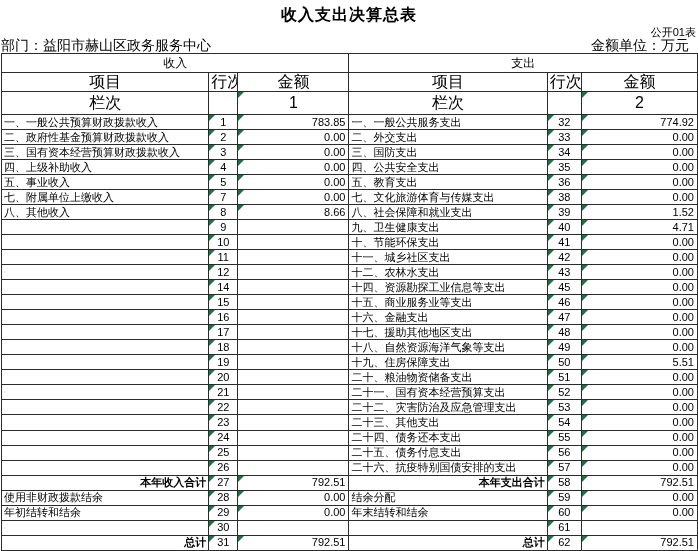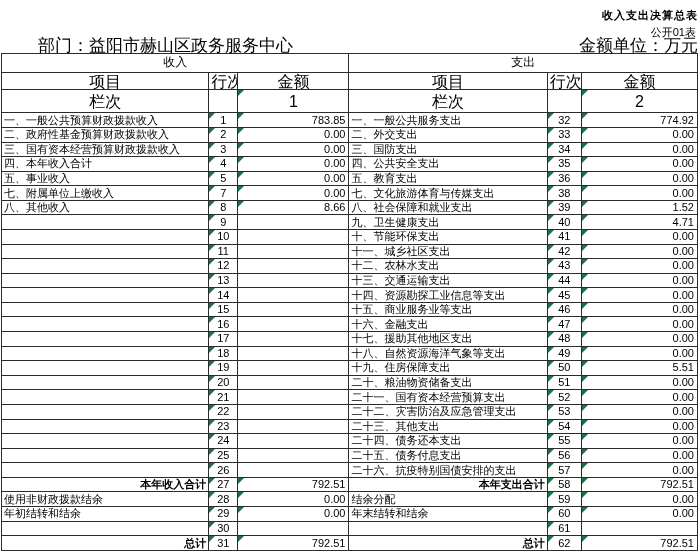--- a/index.html
+++ b/index.html
@@ -3,27 +3,27 @@
 <meta charset="utf-8">
 <style>
   html,body{margin:0;padding:0;background:#fff;}
   body{
     width:698px;height:551px;overflow:hidden;
     font-family:"Liberation Sans","DejaVu Sans",sans-serif;
     color:#000;
   }
   .page{position:relative;width:698px;height:551px;background:#fff;}
   .title{
-    text-align:right;font-weight:bold;font-size:11px;
+    text-align:center;font-weight:bold;font-size:16px;
     line-height:22px;padding-top:4px;letter-spacing:1px;
   }
   .code-line{text-align:right;font-size:11px;line-height:13px;padding-right:2px;}
   .meta-line{
     display:flex;justify-content:space-between;
-    font-size:17px;line-height:13px;padding:0 0 1px 1px;margin-left:37px;
+    font-size:14px;line-height:13px;padding:0 9px 1px 1px;
   }
   table.sheet{
     width:697px;height:498px;margin-left:1px;
     border-collapse:collapse;table-layout:fixed;
   }
   td{
     position:relative;border:1px solid #2b2b2b;
     font-size:11px;line-height:13px;padding:0 2px;
     overflow:hidden;white-space:nowrap;vertical-align:middle;
   }
@@ -104,21 +104,21 @@
         </tr>
         <tr>
           <td class="item">三、国有资本经营预算财政拨款收入</td>
           <td class="line"><span class="tri"></span>3</td>
           <td class="amt"><span class="tri"></span>0.00</td>
           <td class="item">三、国防支出</td>
           <td class="line"><span class="tri"></span>34</td>
           <td class="amt"><span class="tri"></span>0.00</td>
         </tr>
         <tr>
-          <td class="item">四、本年收入合计</td>
+          <td class="item">四、上级补助收入</td>
           <td class="line"><span class="tri"></span>4</td>
           <td class="amt"><span class="tri"></span>0.00</td>
           <td class="item">四、公共安全支出</td>
           <td class="line"><span class="tri"></span>35</td>
           <td class="amt"><span class="tri"></span>0.00</td>
         </tr>
         <tr>
           <td class="item">五、事业收入</td>
           <td class="line"><span class="tri"></span>5</td>
           <td class="amt"><span class="tri"></span>0.00</td>
@@ -169,28 +169,20 @@
         <tr>
           <td class="item"></td>
           <td class="line"><span class="tri"></span>12</td>
           <td class="amt"></td>
           <td class="item">十二、农林水支出</td>
           <td class="line"><span class="tri"></span>43</td>
           <td class="amt"><span class="tri"></span>0.00</td>
         </tr>
         <tr>
           <td class="item"></td>
-          <td class="line"><span class="tri"></span>13</td>
-          <td class="amt"></td>
-          <td class="item">十三、交通运输支出</td>
-          <td class="line"><span class="tri"></span>44</td>
-          <td class="amt"><span class="tri"></span>0.00</td>
-        </tr>
-        <tr>
-          <td class="item"></td>
           <td class="line"><span class="tri"></span>14</td>
           <td class="amt"></td>
           <td class="item">十四、资源勘探工业信息等支出</td>
           <td class="line"><span class="tri"></span>45</td>
           <td class="amt"><span class="tri"></span>0.00</td>
         </tr>
         <tr>
           <td class="item"></td>
           <td class="line"><span class="tri"></span>15</td>
           <td class="amt"></td>

